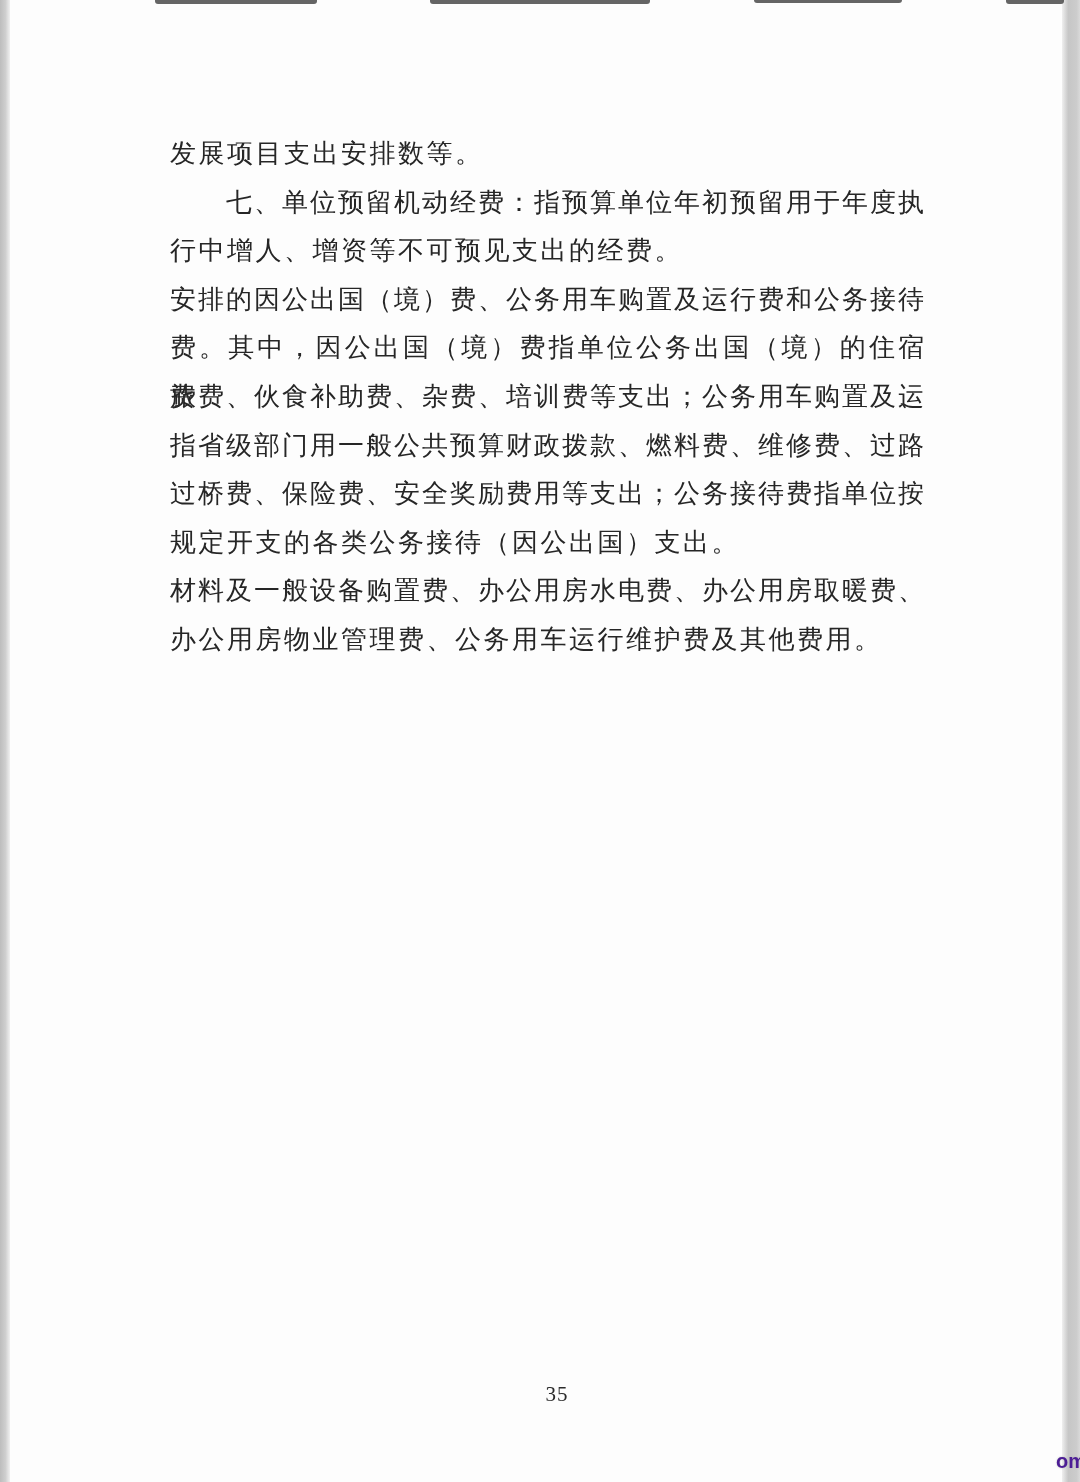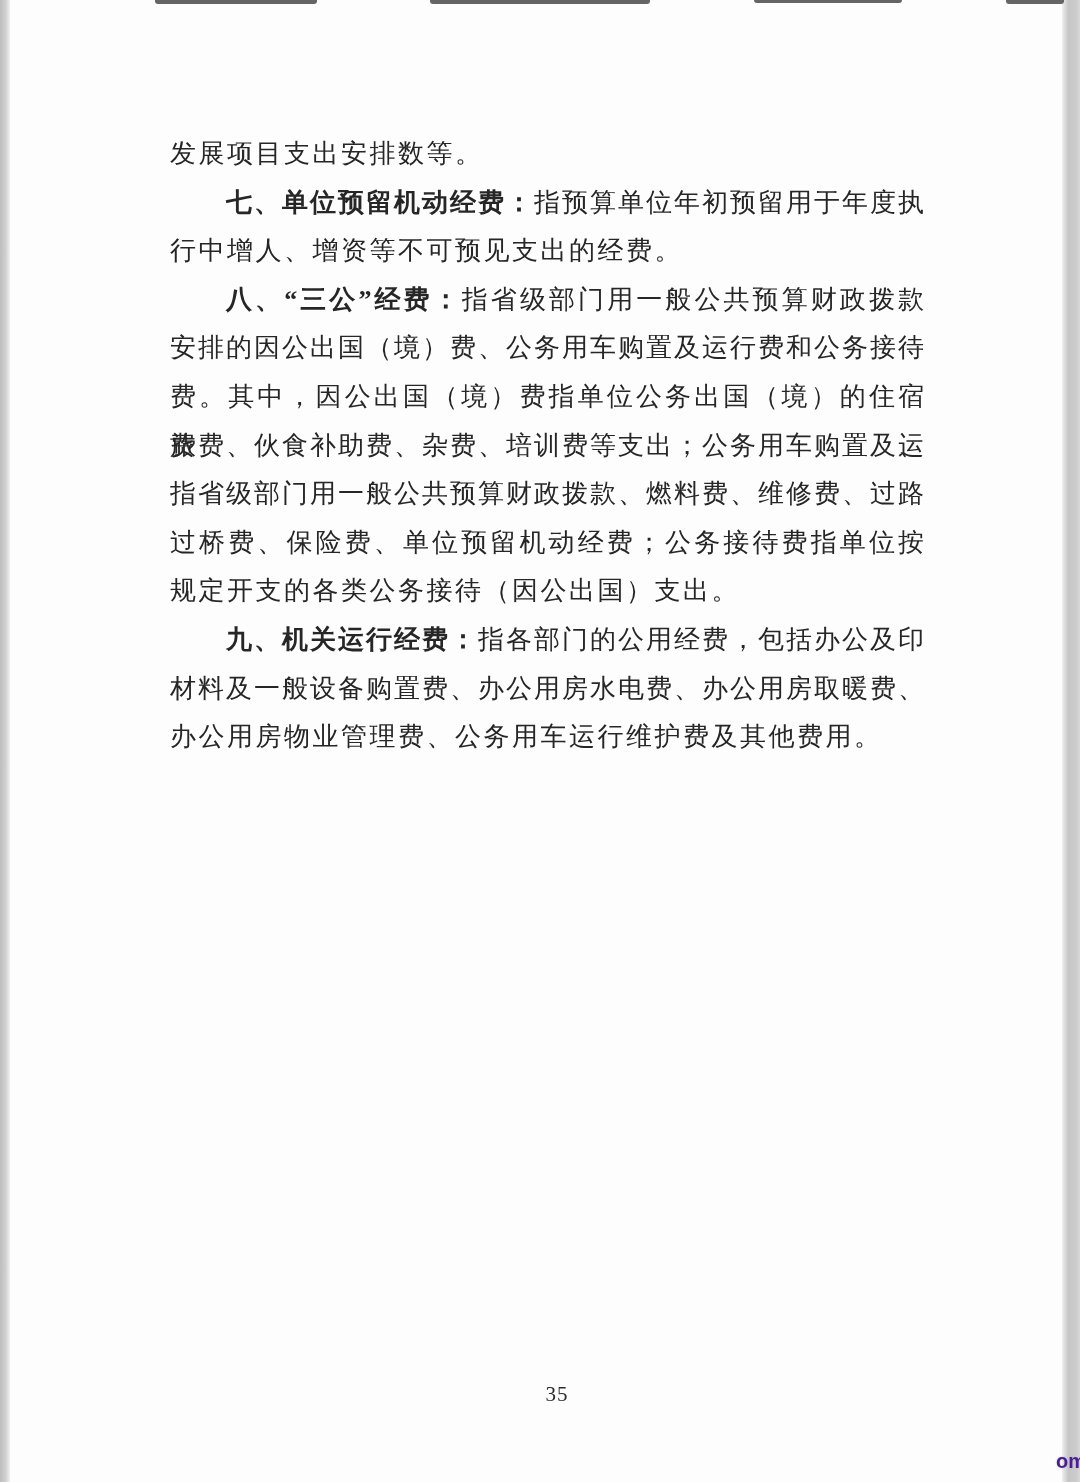--- a/index.html
+++ b/index.html
@@ -62,21 +62,21 @@
   .line.j {
     text-align: justify;
     text-align-last: justify;
     white-space: normal;
     letter-spacing: 1px;
   }
   .line.ind {
     text-indent: 56px;
   }
   .line .b {
-    font-weight: 700;
+    font-weight: 400;
     letter-spacing: 1px;
   }
   .pagenum {
     position: absolute;
     left: 0;
     top: 1382px;
     width: 1062px;
     text-align: center;
     font-size: 21px;
     color: #2b2b2b;
@@ -108,35 +108,33 @@
   <div class="top-artifact a4"></div>
 
   <div class="content">
 
     <div class="line"><span class="b"></span><span>发展项目支出安排数等。</span></div>
 
     <div class="line j ind"><span class="b">七、单位预留机动经费：</span><span>指预算单位年初预留用于年度执</span></div>
 
     <div class="line"><span class="b"></span><span>行中增人、增资等不可预见支出的经费。</span></div>
 
-    <div class="line j ind"><span class="b">八、“三公”经费：</span><span>指省级部门用一般公共预算财政拨款</span></div>
 
     <div class="line j"><span class="b"></span><span>安排的因公出国（境）费、公务用车购置及运行费和公务接待</span></div>
 
     <div class="line j"><span class="b"></span><span>费。其中，因公出国（境）费指单位公务出国（境）的住宿费、</span></div>
 
     <div class="line j"><span class="b"></span><span>旅费、伙食补助费、杂费、培训费等支出；公务用车购置及运</span></div>
 
     <div class="line j"><span class="b"></span><span>指省级部门用一般公共预算财政拨款、燃料费、维修费、过路</span></div>
 
-    <div class="line j"><span class="b"></span><span>过桥费、保险费、单位预留机动经费；公务接待费指单位按</span></div>
+    <div class="line j"><span class="b"></span><span>过桥费、保险费、安全奖励费用等支出；公务接待费指单位按</span></div>
 
     <div class="line"><span class="b"></span><span>规定开支的各类公务接待（因公出国）支出。</span></div>
 
-    <div class="line j ind"><span class="b">九、机关运行经费：</span><span>指各部门的公用经费，包括办公及印</span></div>
 
 
     <div class="line j"><span class="b"></span><span>材料及一般设备购置费、办公用房水电费、办公用房取暖费、</span></div>
 
     <div class="line"><span class="b"></span><span>办公用房物业管理费、公务用车运行维护费及其他费用。</span></div>
 
   </div>
 
   <div class="pagenum">35</div>
 

